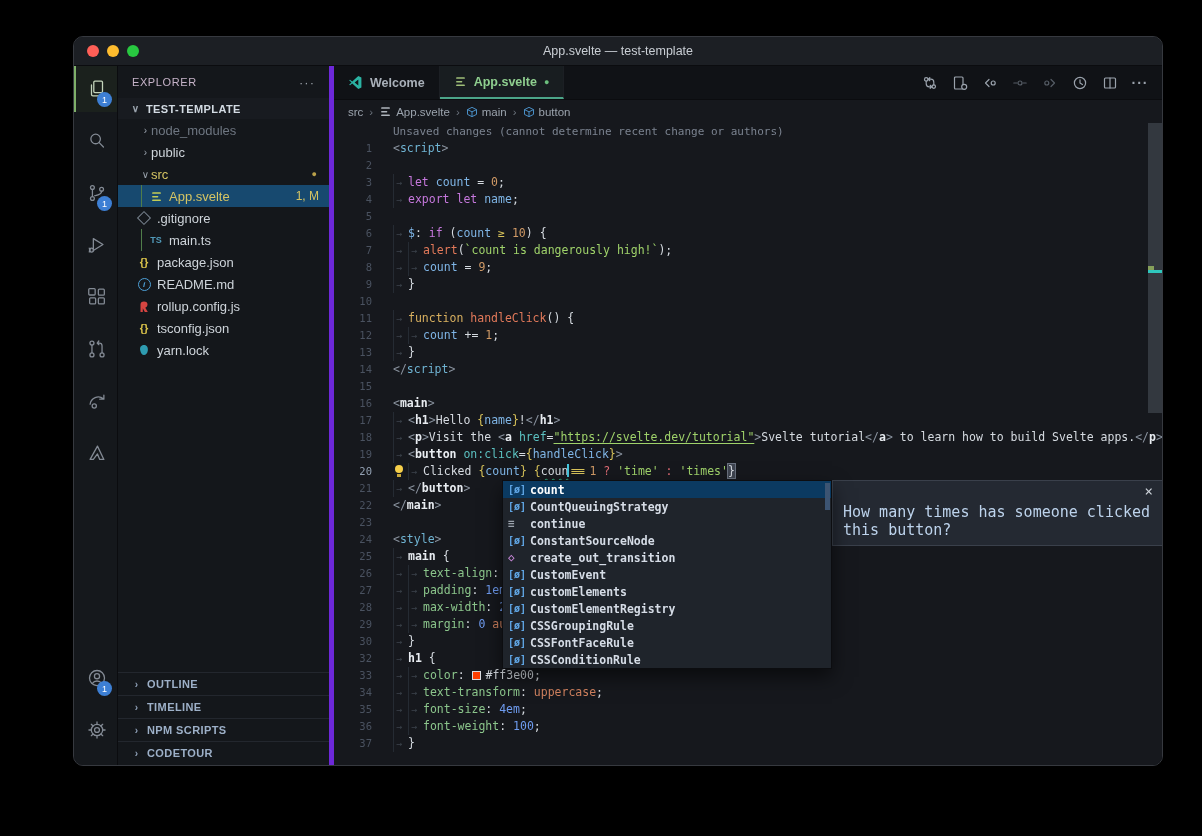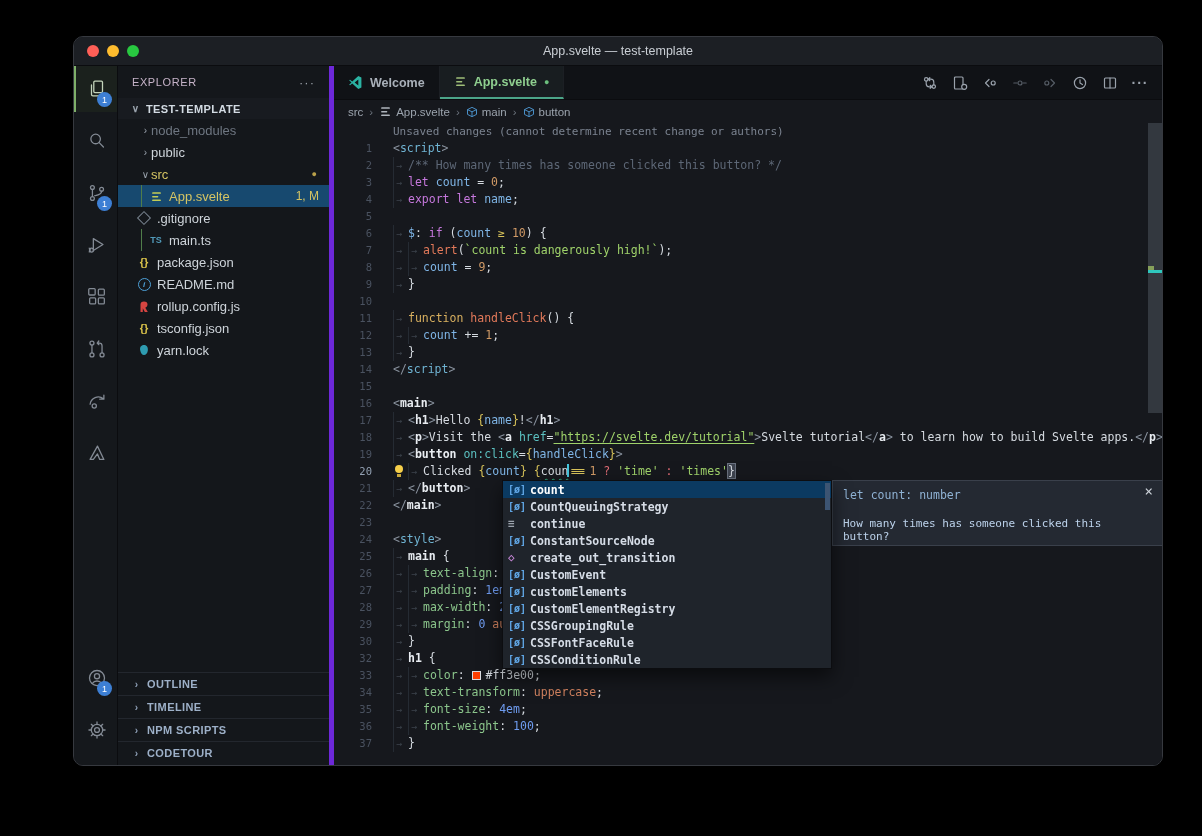--- a/index.html
+++ b/index.html
@@ -96,21 +96,21 @@
   .sg-row{display:flex;align-items:center;height:17px;padding:0 5px;font-family:"DejaVu Sans Mono",monospace;
     font-size:11.5px;font-weight:600;color:#d5dce6;cursor:default;}
   .sg-row.sel{background:#0b3a61;color:#ffffff;}
   .sg-ic{width:22px;flex:none;font-size:10px;display:flex;align-items:center;}
   .ic-var{color:#61a8e8;} .ic-kw{color:#9aa2ac;font-size:11px;} .ic-mod{color:#c586d6;font-size:11px;}
   .sgbar{position:absolute;right:1px;top:2px;width:5px;height:27px;background:#3c5472;}
   
   .docs{position:absolute;left:498px;top:357px;width:331px;height:66px;background:#242932;border:1px solid #3a404b;
     z-index:4;box-sizing:border-box;padding:7px 10px;}
   .docs .sig{font-family:"DejaVu Sans Mono",monospace;font-size:11.5px;color:#8fb2d4;}
-  .docs .desc{font-size:11px;color:#bdd3ec;margin-top:15px;}
+  .docs .desc{font-size:15px;color:#bdd3ec;margin-top:15px;}
   .docs .x{position:absolute;right:9px;top:2px;color:#cfd5dc;font-size:14px;cursor:default;}
   .docs .dbar{position:absolute;left:-15px;top:0;width:14px;height:28px;background:#2e4257;}
   .ai svg{stroke:currentColor;fill:none;stroke-width:1.4;stroke-linecap:round;stroke-linejoin:round;}
 </style>
 </head>
 <body>
 
 <div class="win">
 
   <div class="titlebar">
@@ -416,21 +416,21 @@
                 <path d="M8 1.8 L14 4.8 V11.2 L8 14.2 L2 11.2 V4.8 Z M2 4.8 L8 7.8 L14 4.8 M8 7.8 V14.2"></path>
               </svg>
             </span>
             <span>button</span>
           </span>
         </div>
       <div class="codearea mono">
         <div class="ann">Unsaved changes (cannot determine recent change or authors)</div>
         <div class="lines" id="lines">
             <div class="line"><span class="ln">1</span><span class="code"><span class="s-punc">&lt;</span><span class="s-tag">script</span><span class="s-punc">&gt;</span></span></div>
-            <div class="line"><span class="ln">2</span><span class="code"><span class="s-ind">→</span><span class="s-cmt">/** How many times has someone clicked this button? */</span></span></div>
+            <div class="line"><span class="ln">2</span></div>
             <div class="line"><span class="ln">3</span><span class="code"><span class="s-ind">→</span><span class="s-kw">let </span><span class="s-var">count</span><span class="s-white"> = </span><span class="s-num">0</span><span class="s-white">;</span></span></div>
             <div class="line"><span class="ln">4</span><span class="code"><span class="s-ind">→</span><span class="s-kw">export </span><span class="s-kw">let </span><span class="s-var">name</span><span class="s-white">;</span></span></div>
             <div class="line"><span class="ln">5</span><span class="code"><span class="s-indg"></span></span></div>
             <div class="line"><span class="ln">6</span><span class="code"><span class="s-ind">→</span><span class="s-var">$</span><span class="s-white">: </span><span class="s-kw">if </span><span class="s-white">(</span><span class="s-var">count</span><span class="s-op"> ≥ </span><span class="s-num">10</span><span class="s-white">) {</span></span></div>
             <div class="line"><span class="ln">7</span><span class="code"><span class="s-ind">→</span><span class="s-ind">→</span><span class="s-call">alert</span><span class="s-white">(</span><span class="s-str">`count is dangerously high!`</span><span class="s-white">);</span></span></div>
             <div class="line"><span class="ln">8</span><span class="code"><span class="s-ind">→</span><span class="s-ind">→</span><span class="s-var">count</span><span class="s-white"> = </span><span class="s-num">9</span><span class="s-white">;</span></span></div>
             <div class="line"><span class="ln">9</span><span class="code"><span class="s-ind">→</span><span class="s-white">}</span></span></div>
             <div class="line"><span class="ln">10</span><span class="code"><span class="s-indg"></span></span></div>
             <div class="line"><span class="ln">11</span><span class="code"><span class="s-ind">→</span><span class="s-kw2">function </span><span class="s-fn">handleClick</span><span class="s-white">() {</span></span></div>
             <div class="line"><span class="ln">12</span><span class="code"><span class="s-ind">→</span><span class="s-ind">→</span><span class="s-var">count</span><span class="s-white"> += </span><span class="s-num">1</span><span class="s-white">;</span></span></div>
@@ -530,20 +530,19 @@
                   <span class="ic-var">[ø]</span>
                 </span>
                 <span>CSSConditionRule</span>
               </div>
             </div>
           <div class="sgbar"></div>
         </div>
 
         <div class="docs">
           <div class="dbar"></div>
-          <div class="sig">let count: number</div>
           <div class="desc">How many times has someone clicked this button?</div>
           <span class="x">×</span>
         </div>
       </div>
     </div>
   </div>
 </div>
 
 </body></html>

